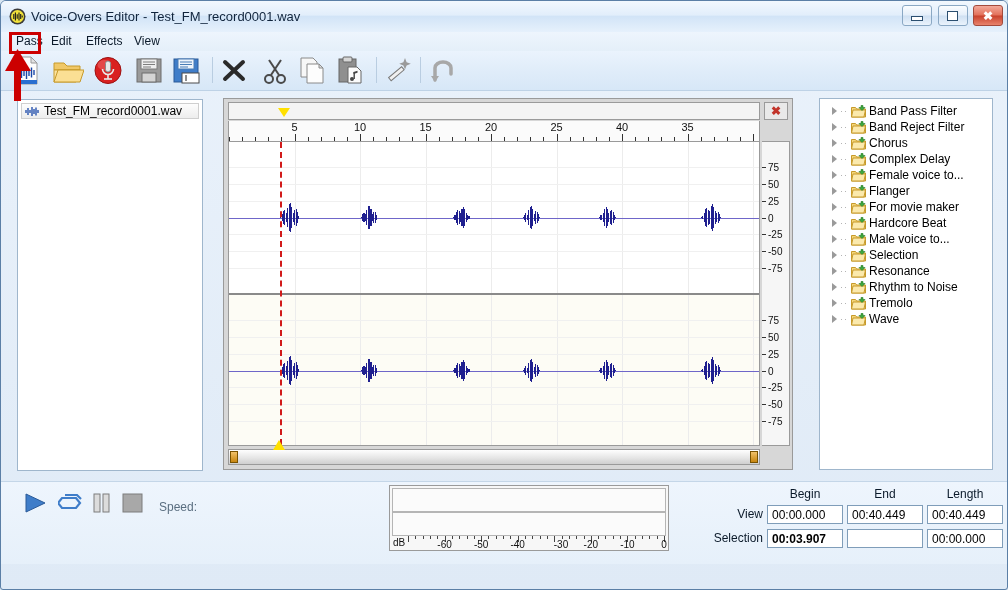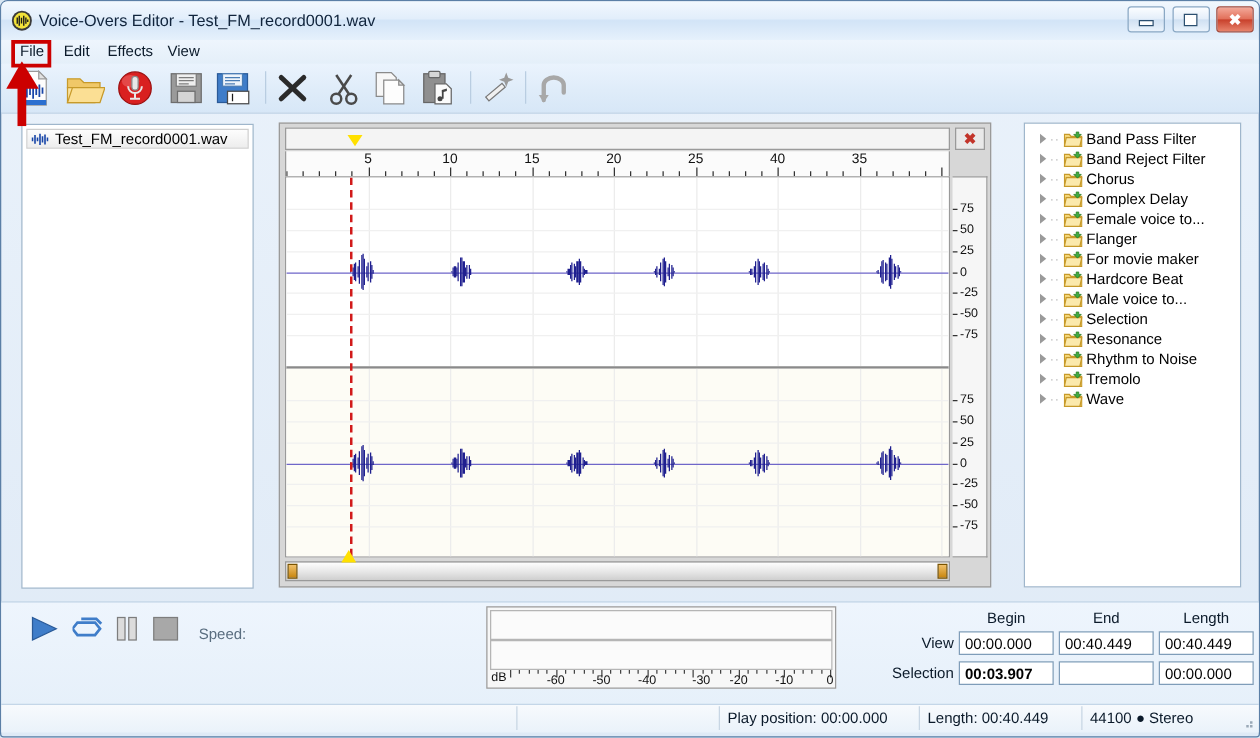--- a/index.html
+++ b/index.html
@@ -247,21 +247,21 @@
             <div class="max-shape"></div>
           </div>
       </div>
       <div class="winbtn close">
         <div class="gl">✖</div>
       </div>
     </div>
   </div>
 
   <div class="menubar">
-    <div class="menu-item" style="left:10px;">File</div>
+    <div class="menu-item" style="left:10px;">Pass</div>
     <div class="menu-item" style="left:45px;">Edit</div>
     <div class="menu-item" style="left:80px;">Effects</div>
     <div class="menu-item" style="left:128px;">View</div>
   </div>
 
   <div class="toolbar">
 
     <div class="tbtn" style="left:8px;">
       <svg viewBox="0 0 34 33" width="34" height="33">
         <path d="M7 3 h15 l6 6 v21 h-21 z" fill="#fdfdfd" stroke="#9a9a9a"></path>
@@ -934,34 +934,20 @@
     <div class="tf-box" style="left:66px;top:18px;">00:00.000</div>
     <div class="tf-box" style="left:146px;top:18px;">00:40.449</div>
     <div class="tf-box" style="left:226px;top:18px;">00:40.449</div>
 
     <div class="tf-rowlab" style="left:0px;top:44px;">Selection</div>
     <div class="tf-box" style="left:66px;top:42px;font-weight:bold;">00:03.907</div>
     <div class="tf-box" style="left:146px;top:42px;"></div>
     <div class="tf-box" style="left:226px;top:42px;">00:00.000</div>
   </div>
 
-  <div class="statusbar">
-    <div class="st-cell" style="left:0px;width:412px;border-left:none;"></div>
-    <div class="st-cell" style="left:412px;width:162px;"></div>
-    <div class="st-cell" style="left:574px;width:160px;">Play position: 00:00.000</div>
-    <div class="st-cell" style="left:734px;width:130px;">Length: 00:40.449</div>
-    <div class="st-cell" style="left:864px;width:142px;">44100 ● Stereo</div>
-    <svg class="grip" viewBox="0 0 10 10">
-      <g fill="#9aa9b8">
-          <rect x="7" y="7" width="2" height="2"></rect>
-          <rect x="4" y="7" width="2" height="2"></rect>
-          <rect x="7" y="4" width="2" height="2"></rect>
-        </g>
-    </svg>
-  </div>
 
   <div class="anno-rect" style="left:8px;top:31px;width:32px;height:22px;"></div>
   <svg class="anno-arrow" style="left:2px;top:48px;width:34px;height:52px;" viewBox="0 0 34 52">
     <g fill="#cc0000">
       <rect x="11" y="18" width="7" height="34"></rect>
       <path d="M14.5 0 L28 22 L2 22 z"></path>
     </g>
   </svg>
 
 </div>

